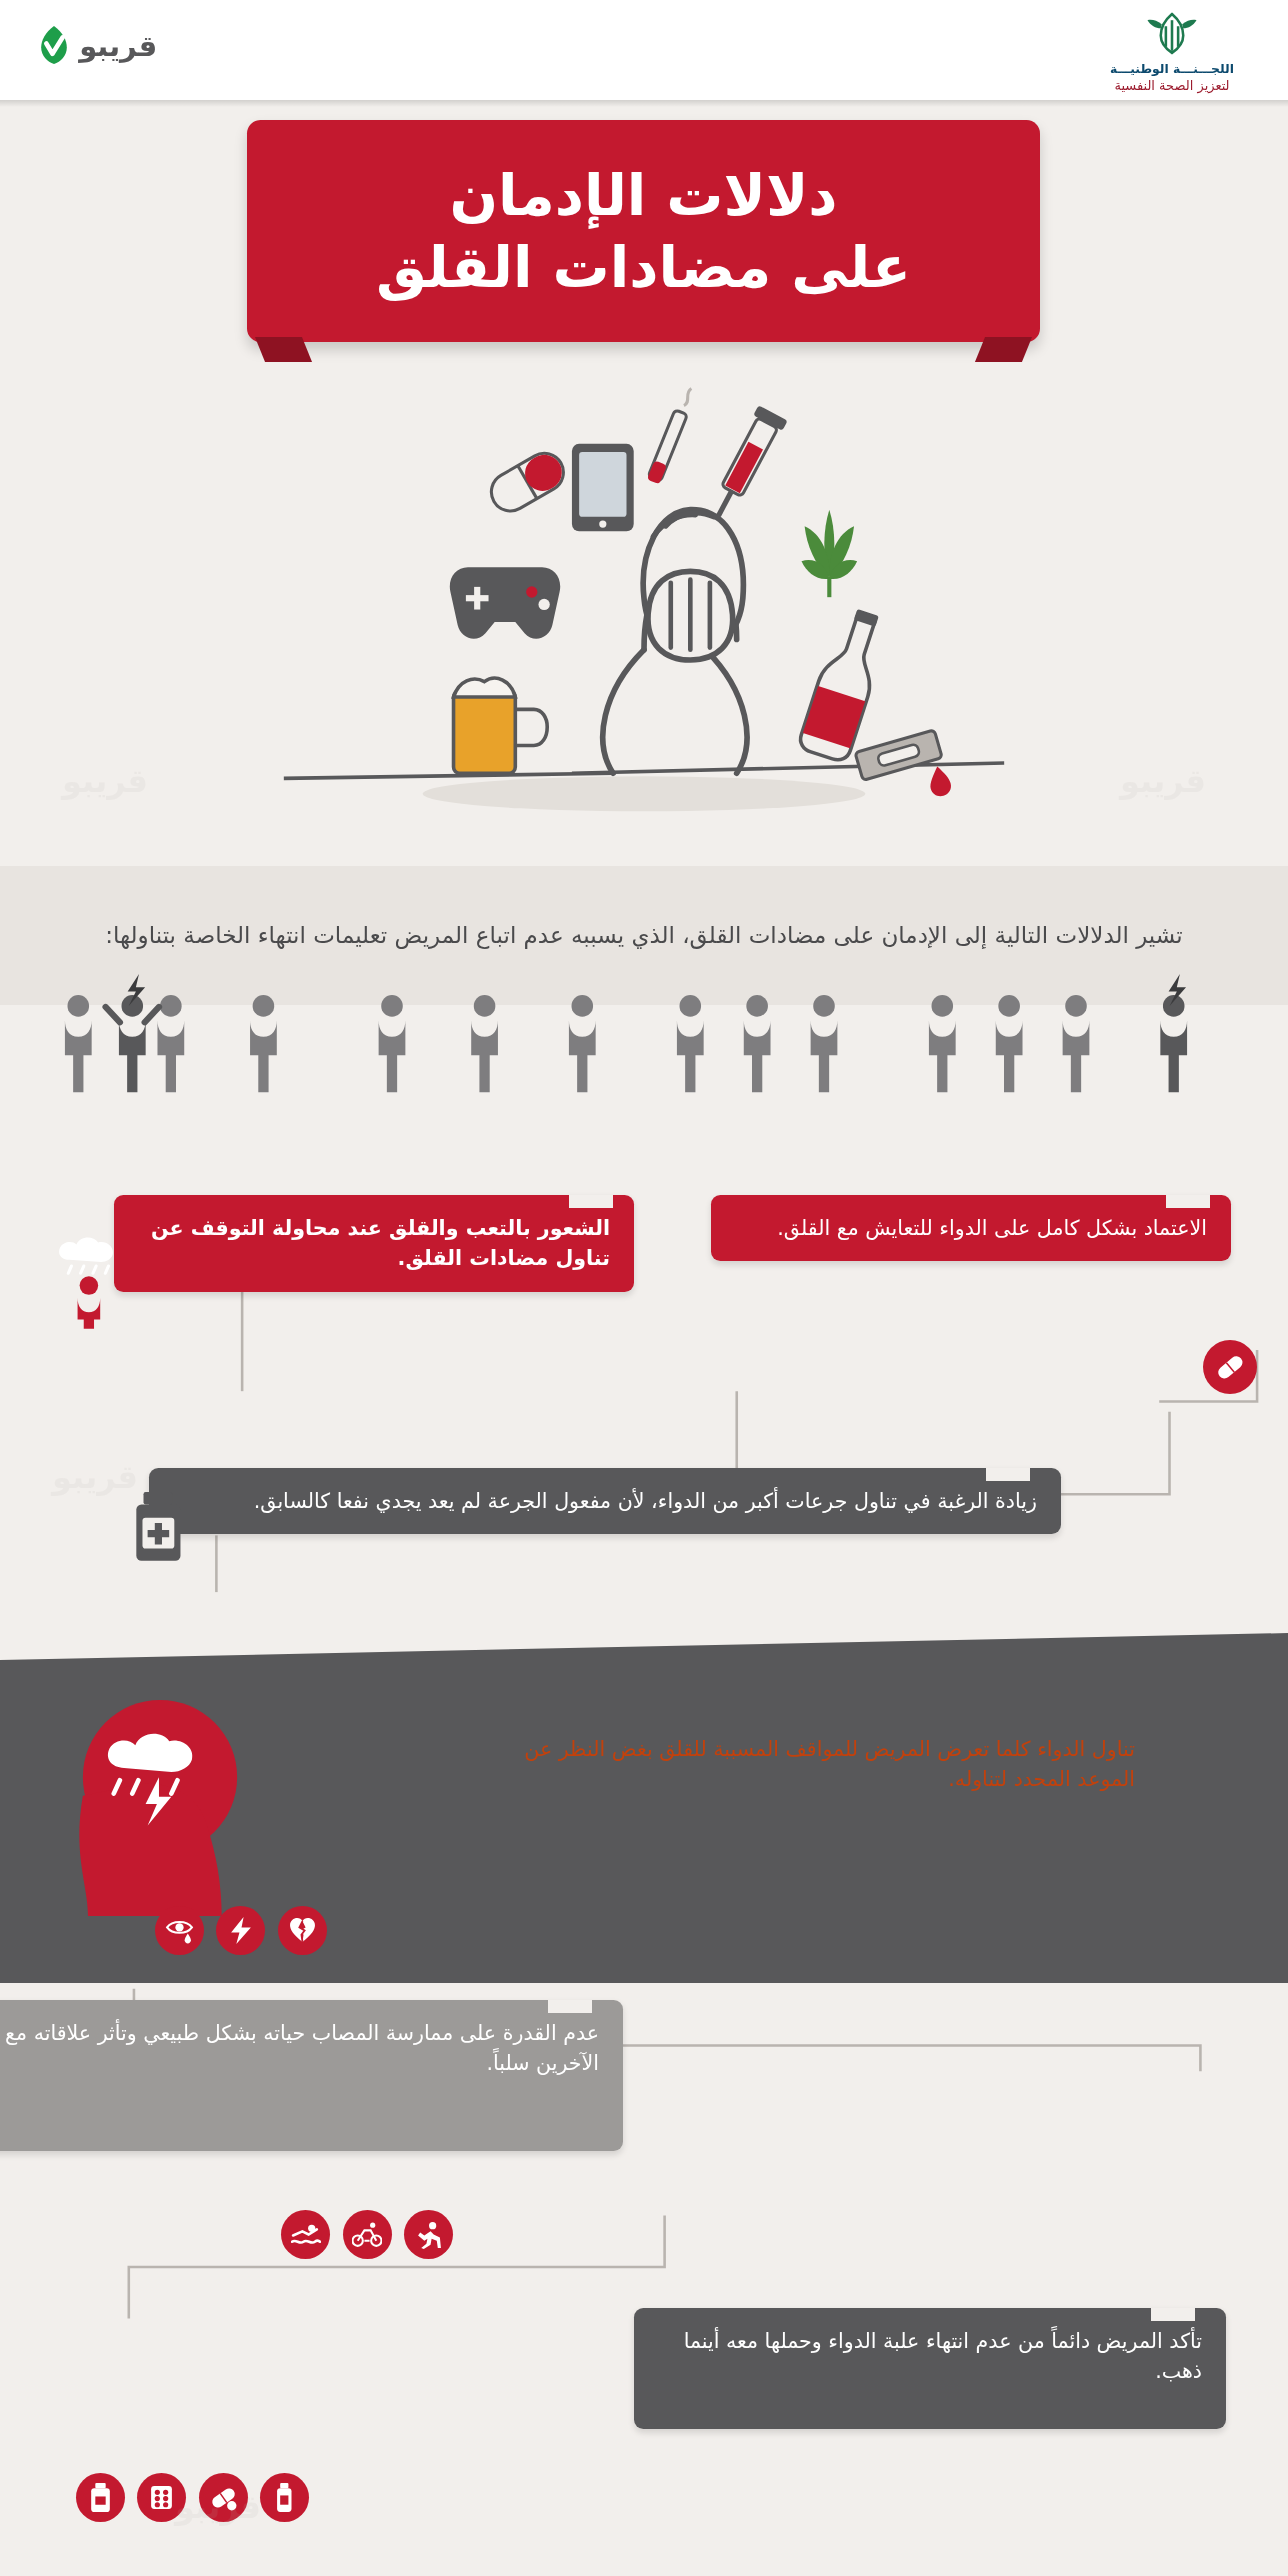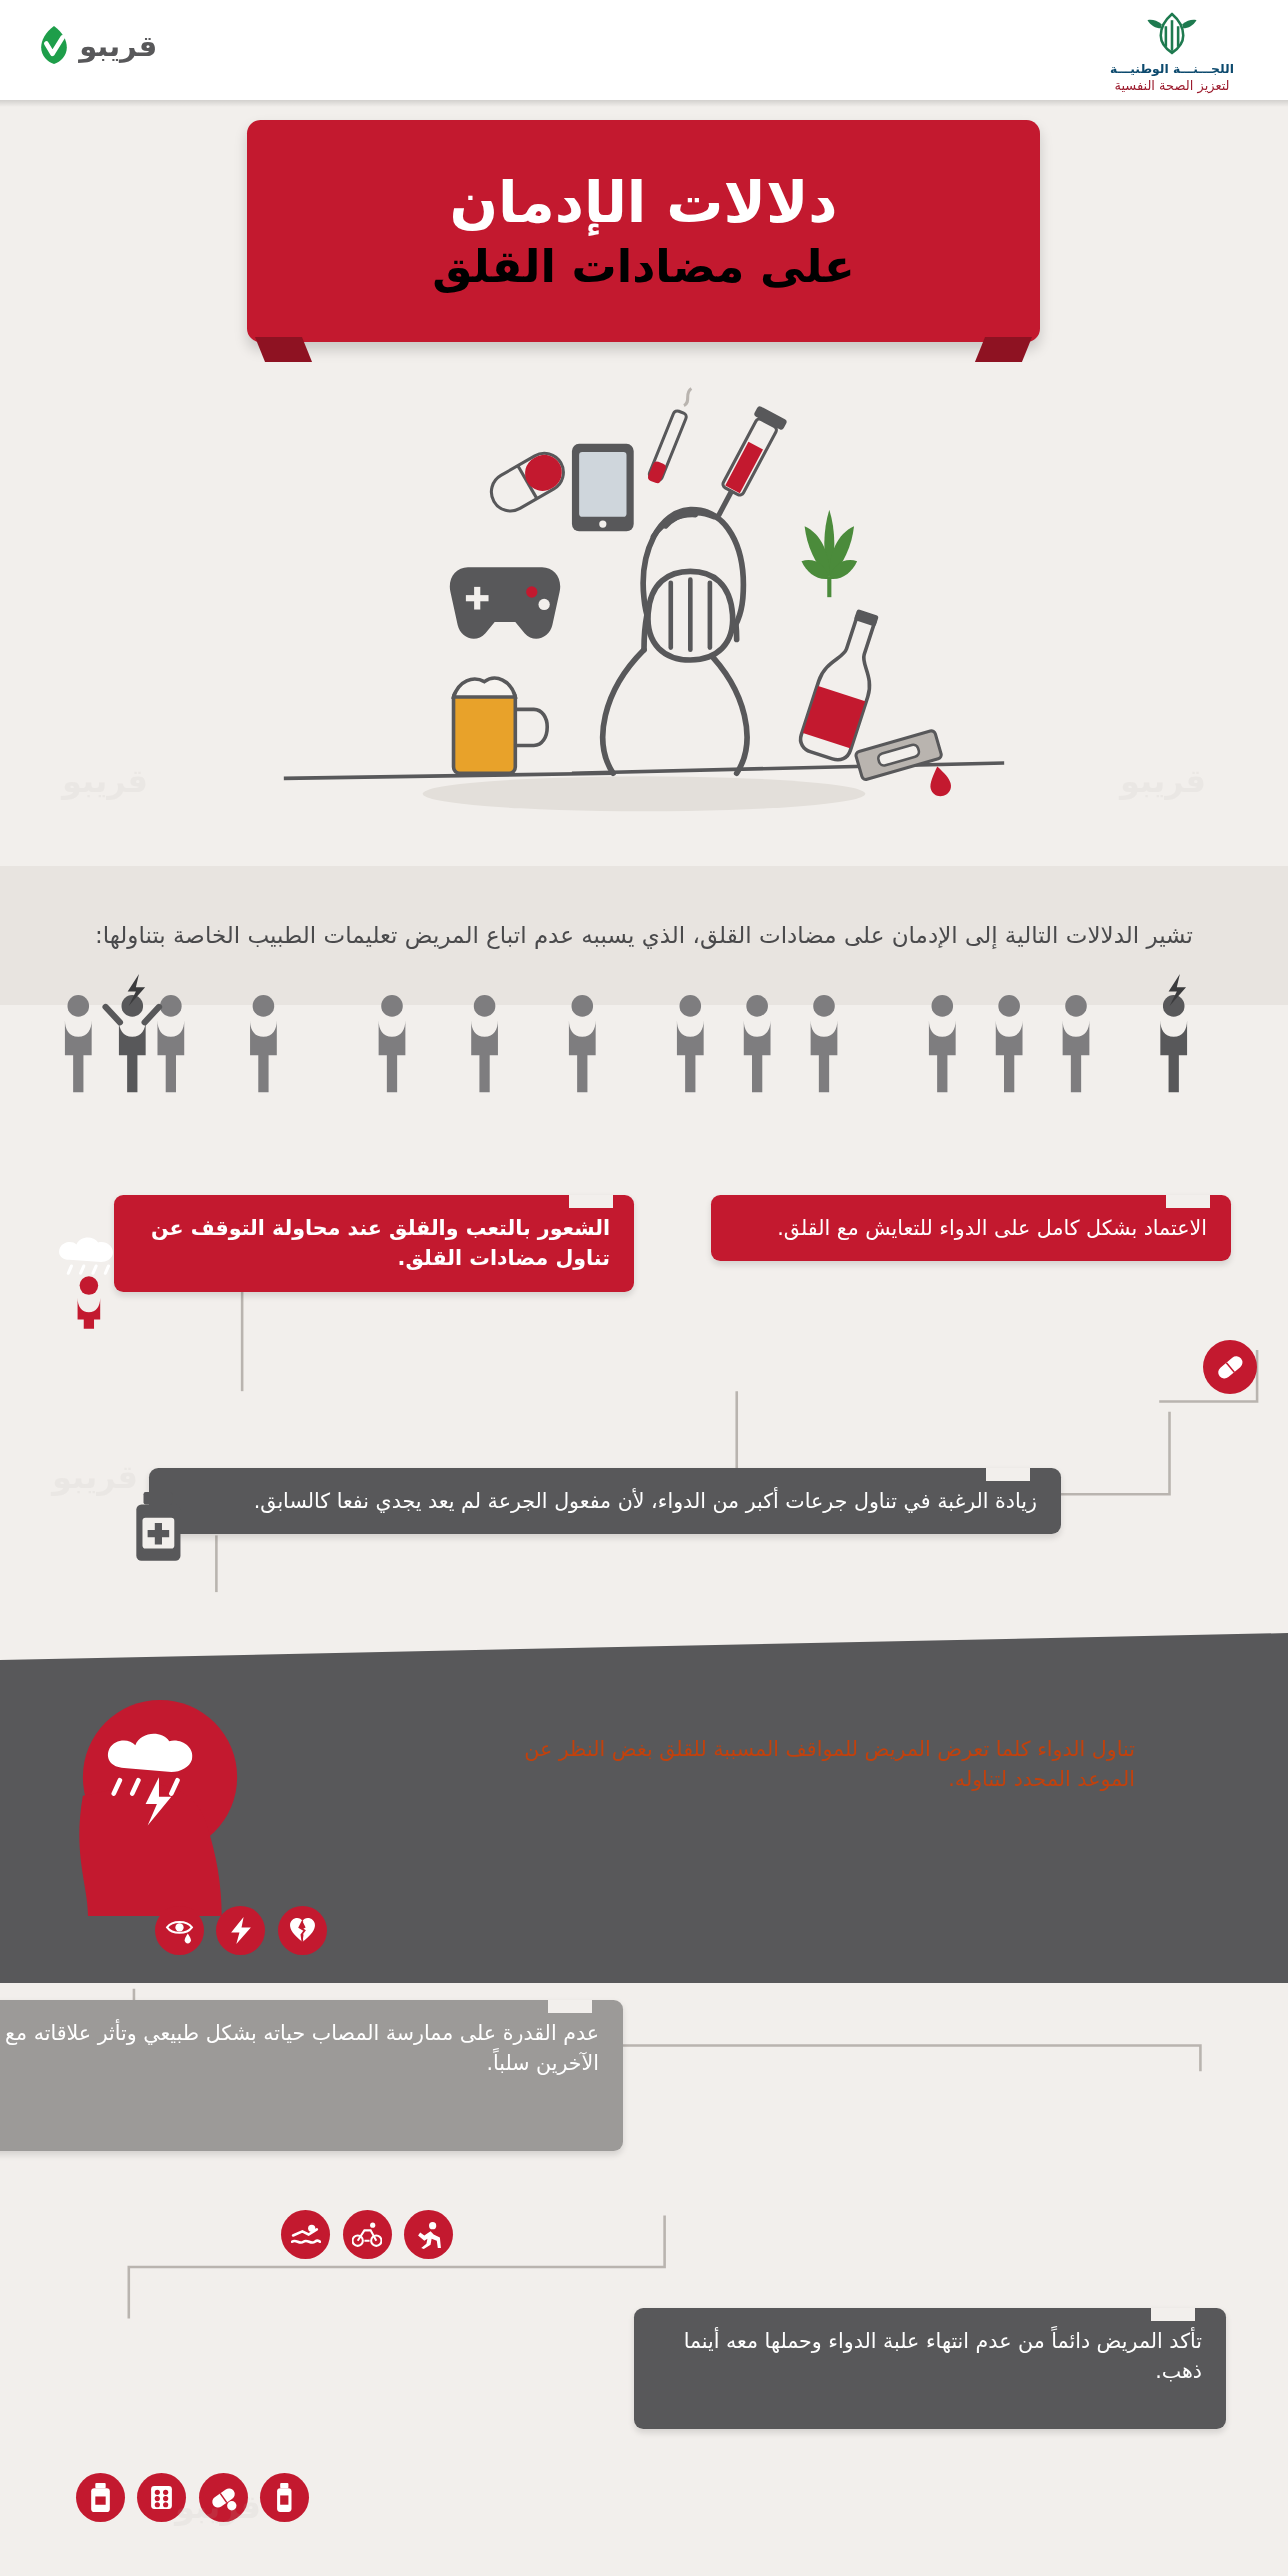--- a/index.html
+++ b/index.html
@@ -70,22 +70,22 @@
     justify-content: center;
     gap: 5.2px;
   }
   .banner .t1 {
     color: #ffffff;
     font-size: 57px;
     font-weight: bold;
     letter-spacing: 0.5px;
   }
   .banner .t2 {
-    color: #000000;
-    font-size: 45px;
+    color: #ffffff;
+    font-size: 57px;
     font-weight: bold;
   }
   .banner-tab-left, .banner-tab-right {
     position: absolute;
     bottom: -19.6px;
     width: 47px; height: 25px;
     background: #8e1222;
   }
   .banner-tab-left { left: 13.4px; transform: skewX(22deg); }
   .banner-tab-right { right: 13.4px; transform: skewX(-22deg); }
@@ -321,21 +321,21 @@
   </div>
 
   <div class="wm" style="top:762px; left:62px;">
     <div class="word">قريبو</div>
   </div>
   <div class="wm" style="top:762px; right:82px;">
     <div class="word">قريبو</div>
   </div>
 
   <div class="intro">
-    <p>تشير الدلالات التالية إلى الإدمان على مضادات القلق، الذي يسببه عدم اتباع المريض تعليمات الطبيب الخاصة بتناولها:</p>
+    <p>تشير الدلالات التالية إلى الإدمان على مضادات القلق، الذي يسببه عدم اتباع المريض تعليمات انتهاء الخاصة بتناولها:</p>
   </div>
 
   <div class="people">
     <svg width="1288" height="144" viewBox="0 0 2500 280">
       <defs>
         <g id="person">
           <circle cx="0" cy="22" r="21"></circle>
           <path d="M-26 50 C-26 68 -18 82 0 82 C18 82 26 68 26 50 L26 118 L10 118 L10 190 L-10 190 L-10 118 L-26 118 Z"></path>
         </g>
       </defs>

